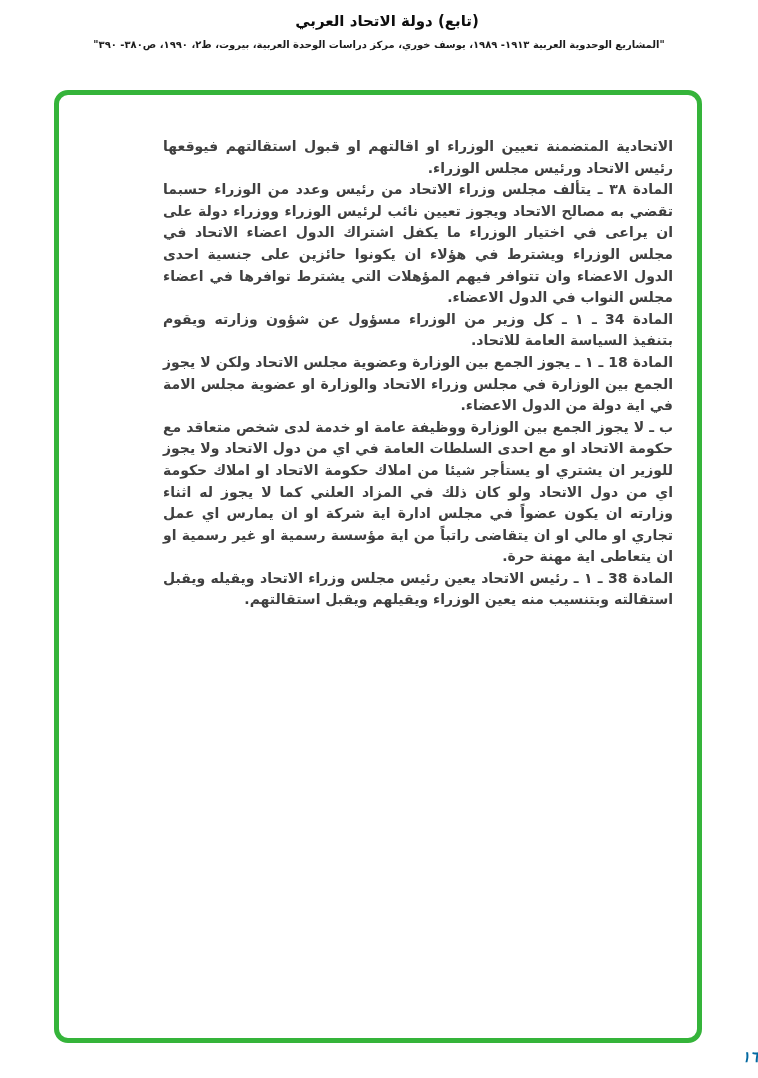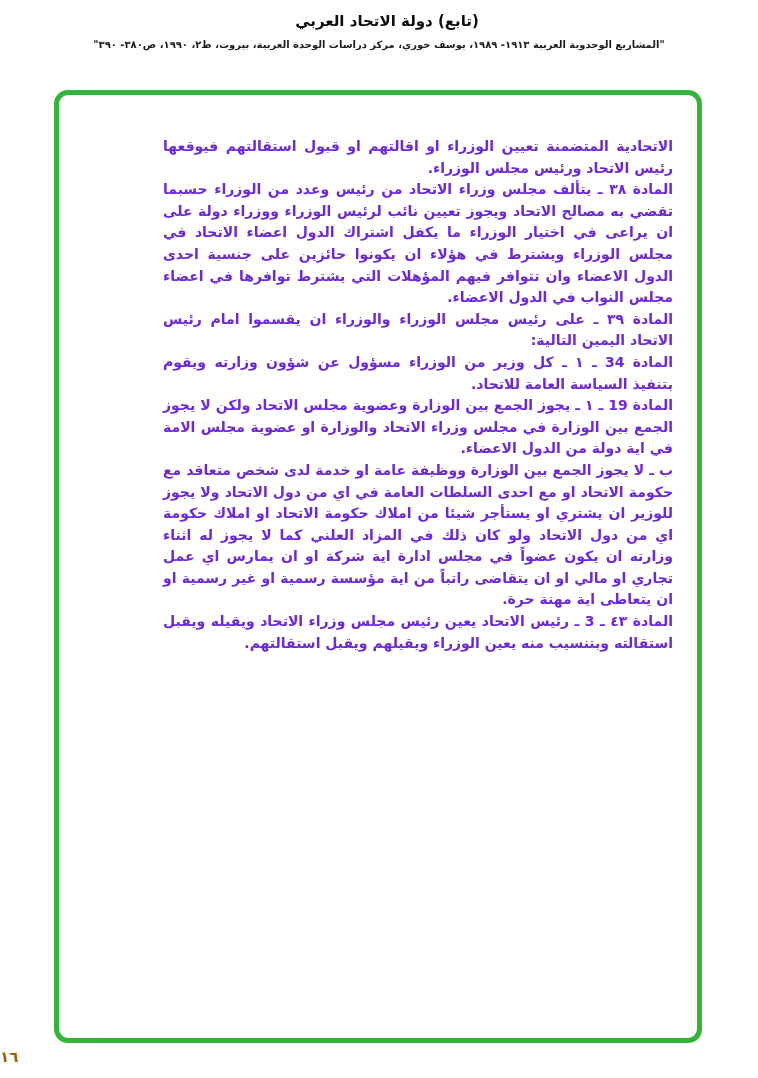--- a/index.html
+++ b/index.html
@@ -47,52 +47,52 @@
   .textcol {
     position: absolute;
     top: 136px;
     left: 163px;
     width: 510px;
     direction: rtl;
     text-align: justify;
     font-size: 14px;
     font-weight: bold;
     line-height: 21.6px;
-    color: #6d28d9;
+    color: #404040;
   }
   .textcol p { margin: 0; padding: 0; }
   .footer {
     position: absolute;
     bottom: 12px;
     left: 0;
     width: 100%;
-    text-align: left;
+    text-align: right;
     font-size: 15px;
     font-weight: bold;
     direction: rtl;
-    color: #a16207;
+    color: #0369a1;
+    font-style: italic;
   }
 </style>
 </head>
 <body>
 
 <div class="page">
 
   <div class="header">
     <div class="title">(تابع) دولة الاتحاد العربي</div>
     <div class="citation">"المشاريع الوحدوية العربية ١٩١٣- ١٩٨٩، يوسف خوري، مركز دراسات الوحدة العربية، بيروت، ط٢، ١٩٩٠، ص٣٨٠- ٣٩٠"</div>
   </div>
 
   <div class="frame"></div>
 
   <div class="textcol">
       <p>الاتحادية المتضمنة تعيين الوزراء او اقالتهم او قبول استقالتهم فيوقعها رئيس الاتحاد ورئيس مجلس الوزراء.</p>
       <p>المادة ٣٨ ـ يتألف مجلس وزراء الاتحاد من رئيس وعدد من الوزراء حسبما تقضي به مصالح الاتحاد ويجوز تعيين نائب لرئيس الوزراء ووزراء دولة على ان يراعى في اختيار الوزراء ما يكفل اشتراك الدول اعضاء الاتحاد في مجلس الوزراء ويشترط في هؤلاء ان يكونوا حائزين على جنسية احدى الدول الاعضاء وان تتوافر فيهم المؤهلات التي يشترط توافرها في اعضاء مجلس النواب في الدول الاعضاء.</p>
-      <p>المادة ٣٩ ـ على رئيس مجلس الوزراء والوزراء ان يقسموا امام رئيس الاتحاد اليمين التالية:</p>
       <p>المادة 34 ـ ١ ـ كل وزير من الوزراء مسؤول عن شؤون وزارته ويقوم بتنفيذ السياسة العامة للاتحاد.</p>
-      <p>المادة 19 ـ ١ ـ يجوز الجمع بين الوزارة وعضوية مجلس الاتحاد ولكن لا يجوز الجمع بين الوزارة في مجلس وزراء الاتحاد والوزارة او عضوية مجلس الامة في اية دولة من الدول الاعضاء.</p>
+      <p>المادة 18 ـ ١ ـ يجوز الجمع بين الوزارة وعضوية مجلس الاتحاد ولكن لا يجوز الجمع بين الوزارة في مجلس وزراء الاتحاد والوزارة او عضوية مجلس الامة في اية دولة من الدول الاعضاء.</p>
       <p>ب ـ لا يجوز الجمع بين الوزارة ووظيفة عامة او خدمة لدى شخص متعاقد مع حكومة الاتحاد او مع احدى السلطات العامة في اي من دول الاتحاد ولا يجوز للوزير ان يشتري او يستأجر شيئا من املاك حكومة الاتحاد او املاك حكومة اي من دول الاتحاد ولو كان ذلك في المزاد العلني كما لا يجوز له اثناء وزارته ان يكون عضواً في مجلس ادارة اية شركة او ان يمارس اي عمل تجاري او مالي او ان يتقاضى راتباً من اية مؤسسة رسمية او غير رسمية او ان يتعاطى اية مهنة حرة.</p>
-      <p>المادة ٤٣ ـ 3 ـ رئيس الاتحاد يعين رئيس مجلس وزراء الاتحاد ويقيله ويقبل استقالته وبتنسيب منه يعين الوزراء ويقيلهم ويقبل استقالتهم.</p>
+      <p>المادة 38 ـ ١ ـ رئيس الاتحاد يعين رئيس مجلس وزراء الاتحاد ويقيله ويقبل استقالته وبتنسيب منه يعين الوزراء ويقيلهم ويقبل استقالتهم.</p>
     </div>
 
   <div class="footer">١٦</div>
 
 </div>
 
 </body></html>

